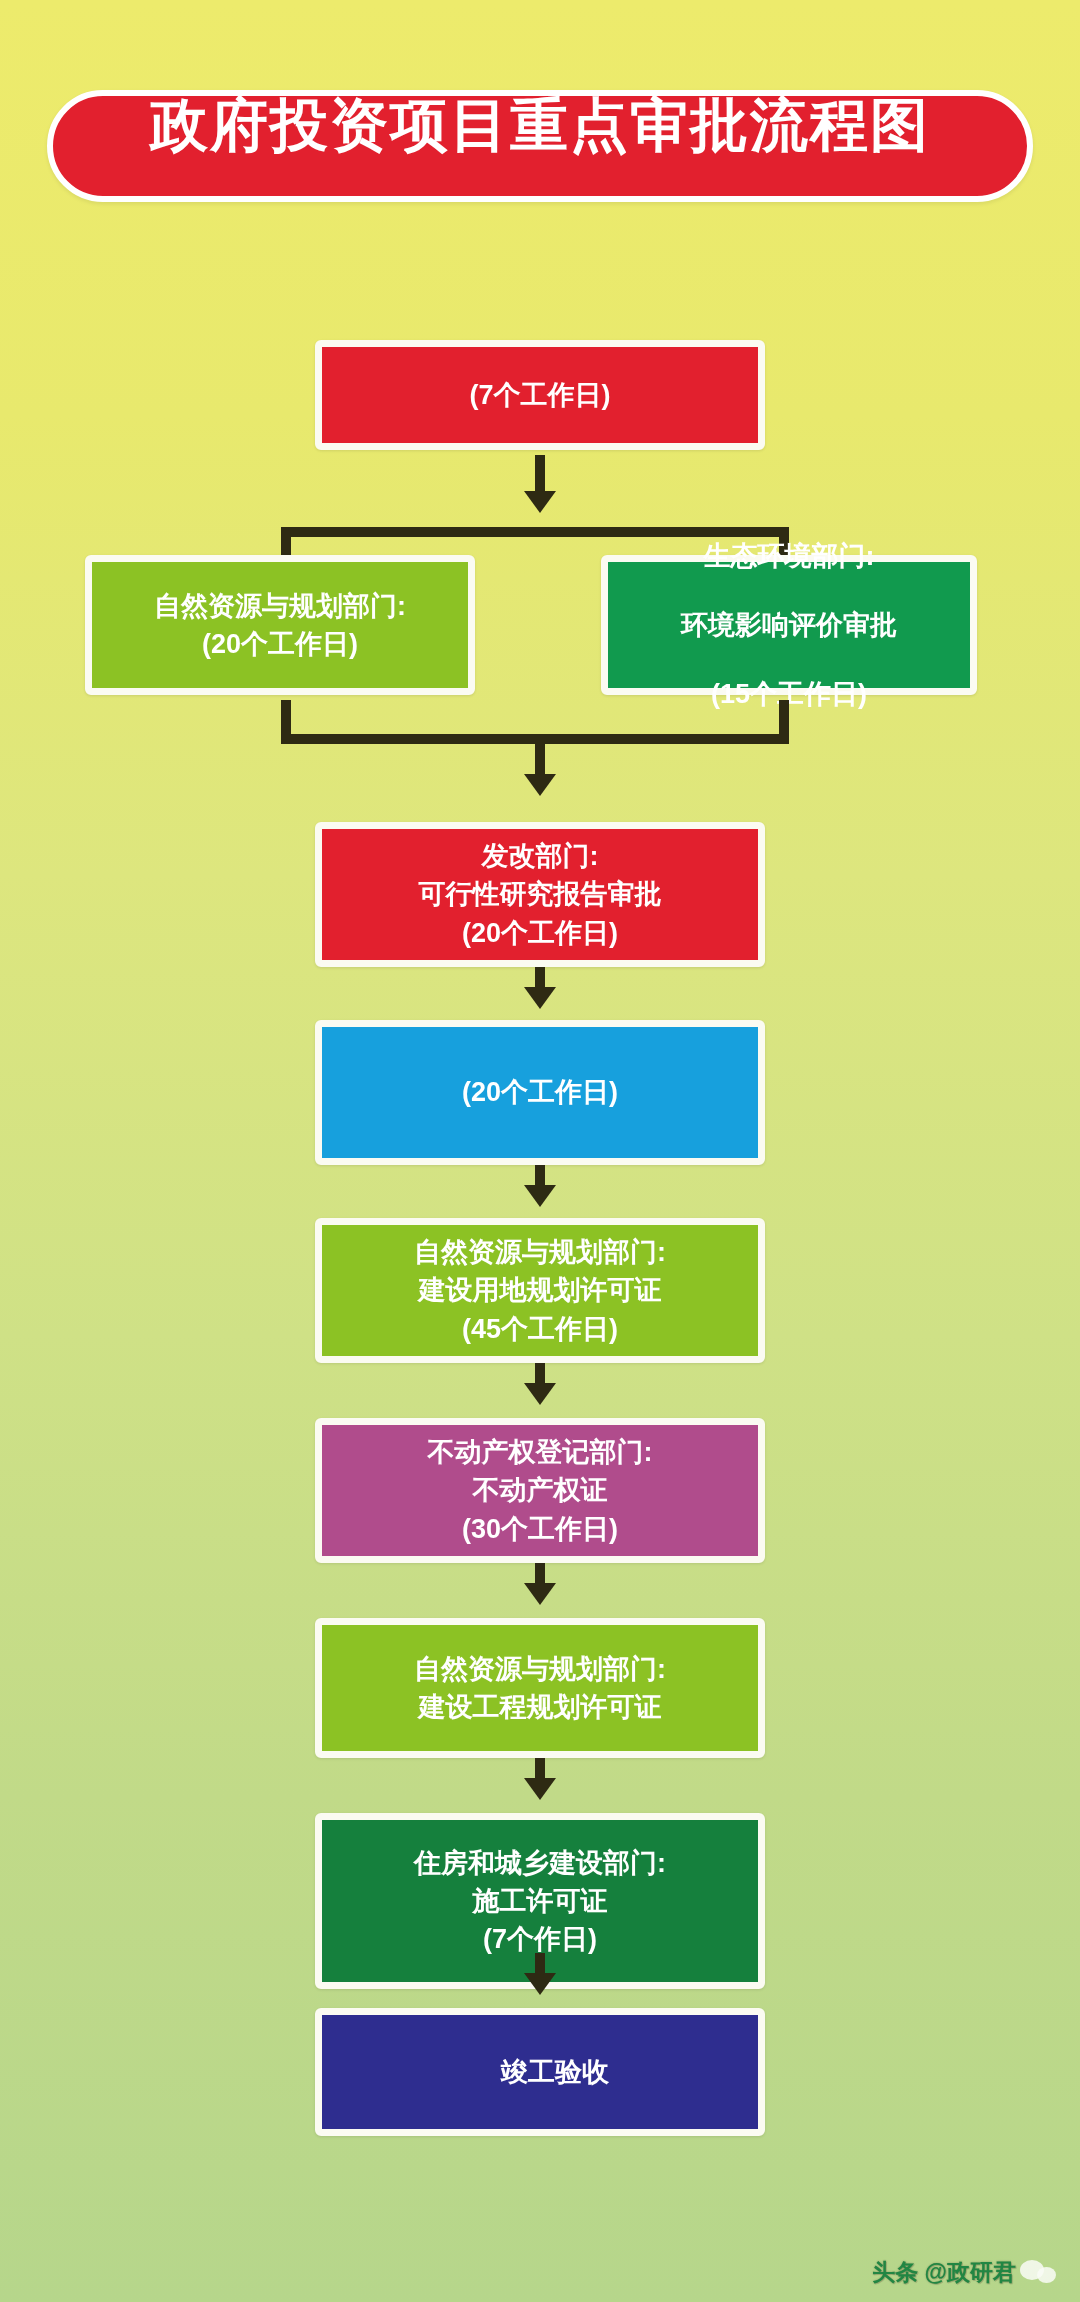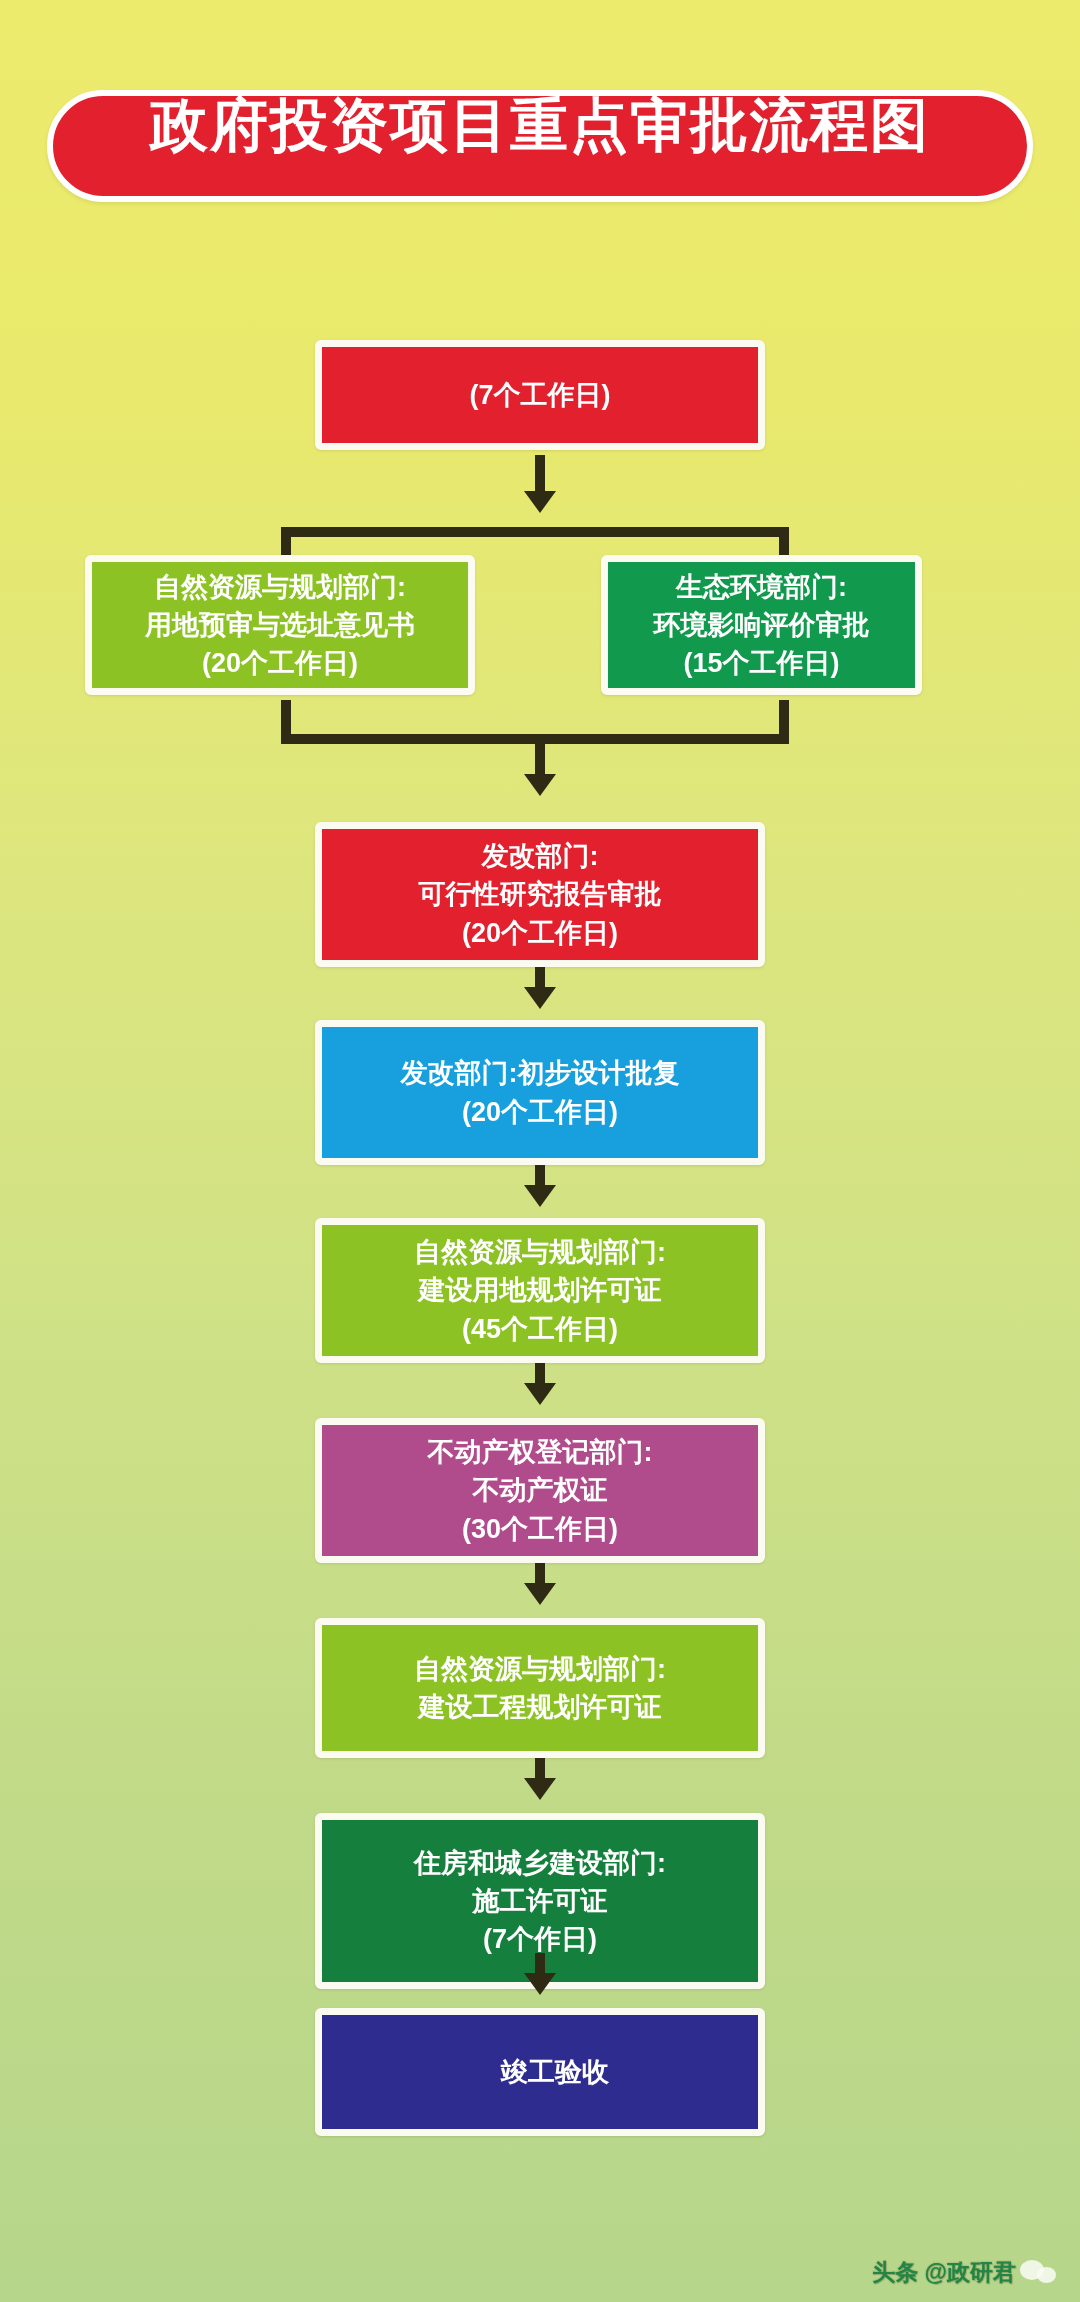--- a/index.html
+++ b/index.html
@@ -63,21 +63,21 @@
     text-align: center;
     padding: 6px 10px;
     box-shadow: 0 1px 3px rgba(0,0,0,0.10);
   }
   .node .line { display: block; white-space: nowrap; }
 
   
   .node.center { left: 315px; width: 450px; }
   
   .node.branch-left  { left: 85px;  width: 390px; }
-  .node.branch-right { left: 601px; width: 321px; }
+  .node.branch-right { left: 601px; width: 376px; gap: 31px; }
 
   
   .conn {
     position: absolute;
     background: #2e2a13;
   }
   .vline { width: 10px; }
   .hline { height: 10px; }
   .arrow-head {
     position: absolute;
@@ -133,21 +133,20 @@
 
   <div class="conn vline" style="left:535px; top:455px; height:38px;"></div>
   <div class="arrow-head" style="left:524px; top:491px;"></div>
 
   <div class="conn hline" style="left:281px; top:527px; width:508px;"></div>
   <div class="conn vline" style="left:281px; top:527px; height:43px;"></div>
   <div class="conn vline" style="left:779px; top:527px; height:43px;"></div>
 
   <div class="node branch-left" style="top:555px; height:140px; background:#8cc224;">
     <span class="line">自然资源与规划部门:</span>
-    <span class="line">用地预审与选址意见书</span>
     <span class="line">(20个工作日)</span>
   </div>
 
   <div class="node branch-right" style="top:555px; height:140px; background:#119a4e;">
     <span class="line">生态环境部门:</span>
     <span class="line">环境影响评价审批</span>
     <span class="line">(15个工作日)</span>
   </div>
 
   <div class="conn vline" style="left:281px; top:700px; height:44px;"></div>
@@ -159,21 +158,20 @@
   <div class="node center" style="top:822px; height:145px; background:#e2202e;">
     <span class="line">发改部门:</span>
     <span class="line">可行性研究报告审批</span>
     <span class="line">(20个工作日)</span>
   </div>
 
   <div class="conn vline" style="left:535px; top:967px; height:22px;"></div>
   <div class="arrow-head" style="left:524px; top:987px;"></div>
 
   <div class="node center" style="top:1020px; height:145px; background:#17a0dd;">
-    <span class="line">发改部门:初步设计批复</span>
     <span class="line">(20个工作日)</span>
   </div>
 
   <div class="conn vline" style="left:535px; top:1165px; height:22px;"></div>
   <div class="arrow-head" style="left:524px; top:1185px;"></div>
 
   <div class="node center" style="top:1218px; height:145px; background:#8cc224;">
     <span class="line">自然资源与规划部门:</span>
     <span class="line">建设用地规划许可证</span>
     <span class="line">(45个工作日)</span>

